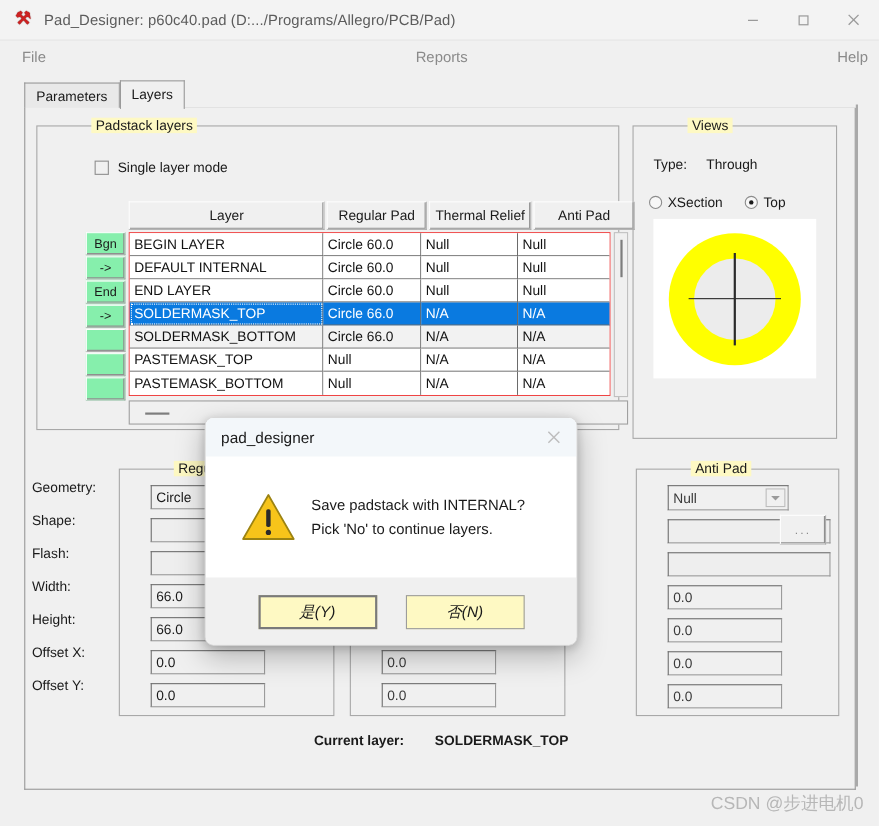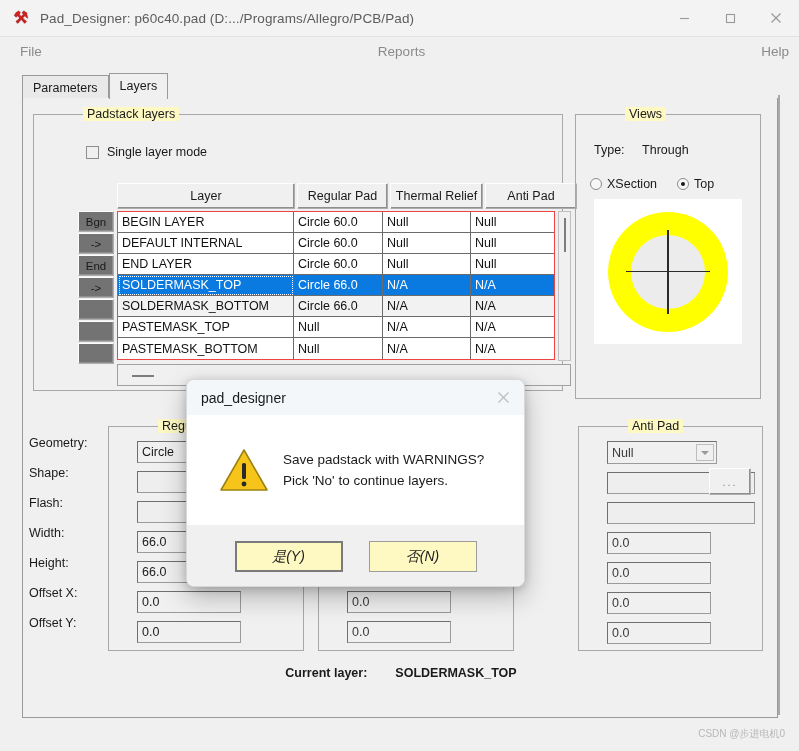--- a/index.html
+++ b/index.html
@@ -148,21 +148,21 @@
   .table-wrap {
     position: absolute; left: 44px; top: 68px;
     width: 477px; height: 180px;
   }
   .side-btns {
     position: absolute; left: 0px; top: 28px;
     width: 36px;
   }
   .side-btn {
     width: 36px; height: 21px;
-    background: #737373;
+    background: #86efac;
     border: 1px solid #adadad;
     border-top-color: #fdfdfd;
     border-left-color: #fdfdfd;
     font-size: 11.5px;
     color: #1a1a1a;
     display: flex; align-items: center; justify-content: center;
     margin-bottom: 1px;
     box-shadow: inset -1px -1px 0 #8f8f8f;
   }
   .hdr-row {
@@ -414,21 +414,21 @@
     font-size: 14px; color: #1a1a1a;
     display: flex; align-items: center; justify-content: center; font-style: italic;
   }
   .dlg-btn.default {
     border: 2px solid #7a7a7a;
   }
 
   
   .watermark {
     position: absolute; right: 14px; bottom: 10px;
-    font-size: 10px;
+    font-size: 16px;
     color: #b7b7b7;
     white-space: nowrap;
     z-index: 60;
   }
   .rightedge {
     position: absolute; right: 19px; top: 95px;
     width: 2px; height: 620px;
     background: #a9a9a9;
   }
 </style>
@@ -656,21 +656,21 @@
     </div>
     <div class="dlg-body">
       <span class="warn-icon">
         <svg width="50" height="46" viewBox="0 0 50 46">
           <polygon points="25,3 48,43 2,43" fill="#f7c41a" stroke="#9c8312" stroke-width="1.6" stroke-linejoin="round"></polygon>
           <rect x="23" y="16" width="4" height="16" rx="1.6" fill="#2a2a2a"></rect>
           <circle cx="25" cy="37" r="2.4" fill="#2a2a2a"></circle>
         </svg>
       </span>
       <span class="dlg-msg">
-        <div>Save padstack with WARNINGS?</div>
+        <div>Save padstack with INTERNAL?</div>
         <div>Pick 'No' to continue layers.</div>
       </span>
     </div>
     <div class="dlg-foot">
       <div class="dlg-btn default">是(Y)</div>
       <div class="dlg-btn">否(N)</div>
     </div>
   </div>
 
   <div class="watermark">CSDN @步进电机0</div>

